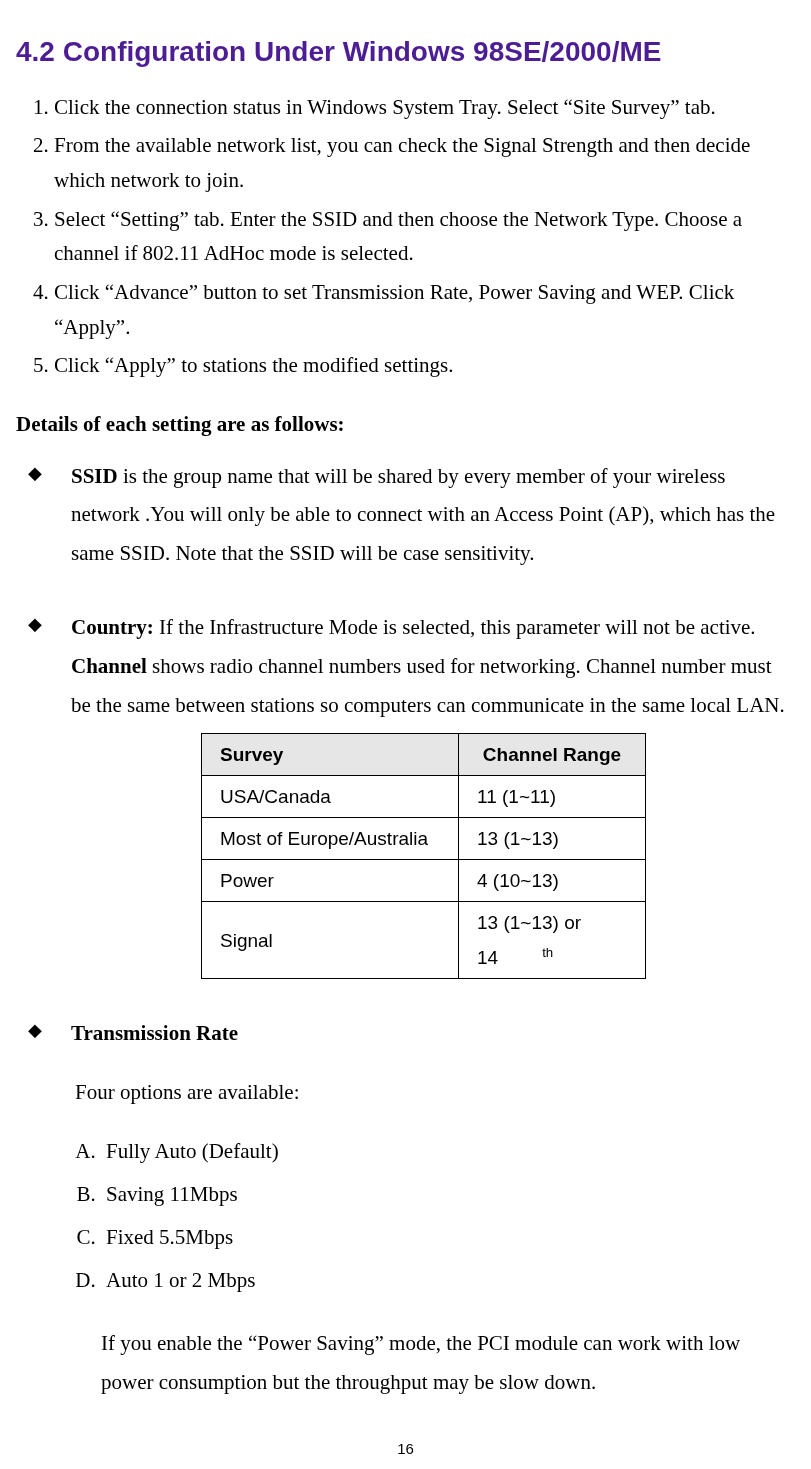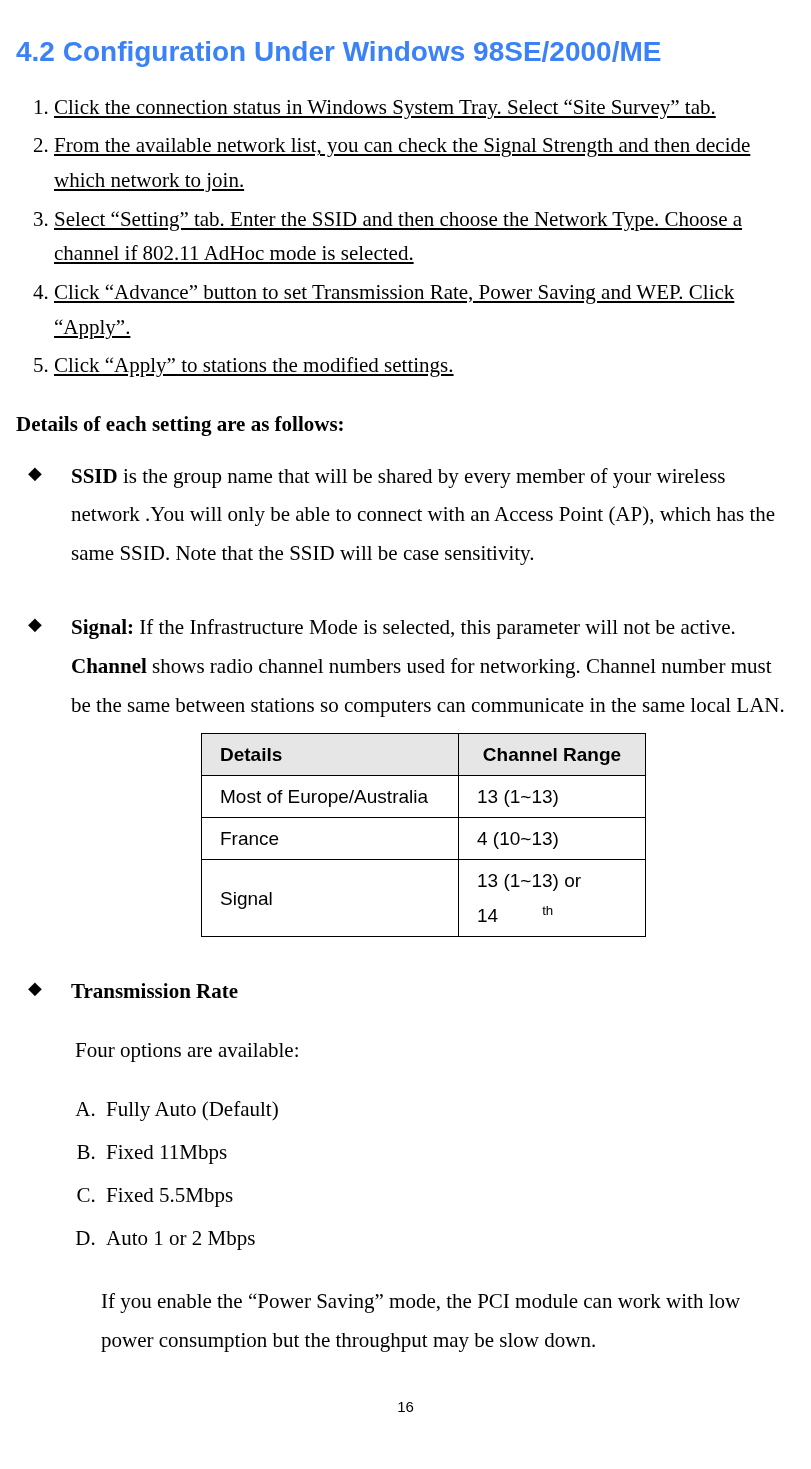--- a/index.html
+++ b/index.html
@@ -8,32 +8,31 @@
       line-height: 1.6;
       color: #000;
       background: #fff;
       margin: 0;
       padding: 30px 16px 20px 16px;
       max-width: 811px;
     }
     h2.section-heading {
       font-family: Arial, Helvetica, sans-serif;
       font-weight: bold;
-      color: #3b82f6;
+      color: #4c1d95;
       font-size: 28px;
       margin: 0 0 15px 0;
     }
     ol.numbered {
       margin: 0 0 25px 0;
       padding-left: 38px;
     }
     ol.numbered li {
       margin-bottom: 4px;
       line-height: 1.65;
-      text-decoration: underline;
     }
     .details-heading {
       font-weight: bold;
       margin: 25px 0 15px 0;
     }
     ul.diamond {
       list-style: none;
       margin: 0;
       padding: 0;
     }
@@ -122,50 +121,54 @@
 </ol>
 
 <p class="details-heading">Details of each setting are as follows:</p>
 
 <ul class="diamond">
   <li>
     <span class="bold">SSID</span><span> is the group name that will be shared by every member of your wireless network .You will only be able to connect with an Access Point (AP), which has the same SSID. Note that the SSID will be case sensitivity.</span>
   </li>
 
   <li>
-    <span class="bold">Signal:</span><span> If the Infrastructure Mode is selected, this parameter will not be active. </span><span class="bold">Channel</span><span> shows radio channel numbers used for networking. Channel number must be the same between stations so computers can communicate in the same local LAN.</span>
+    <span class="bold">Country:</span><span> If the Infrastructure Mode is selected, this parameter will not be active. </span><span class="bold">Channel</span><span> shows radio channel numbers used for networking. Channel number must be the same between stations so computers can communicate in the same local LAN.</span>
 
     <table class="channel-table">
       <tbody>
           <tr>
-        <th>Details</th>
+        <th>Survey</th>
         <th>Channel Range</th>
+      </tr>
+      <tr>
+        <td>USA/Canada</td>
+        <td><span>11 (1~11)</span><span class="sup"></span></td>
       </tr>
       <tr>
         <td>Most of Europe/Australia</td>
         <td><span>13 (1~13)</span><span class="sup"></span></td>
       </tr>
       <tr>
-        <td>France</td>
+        <td>Power</td>
         <td><span>4 (10~13)</span><span class="sup"></span></td>
       </tr>
       <tr>
         <td>Signal</td>
         <td><span>13 (1~13) or 14</span><span class="sup">th</span></td>
       </tr>
     </tbody>
       </table>
   </li>
 
   <li>
     <span class="bold">Transmission Rate</span>
     <p class="tx-intro">Four options are available:</p>
     <ol class="alpha">
       <li>Fully Auto (Default)</li>
-      <li>Fixed 11Mbps</li>
+      <li>Saving 11Mbps</li>
       <li>Fixed 5.5Mbps</li>
       <li>Auto 1 or 2 Mbps</li>
     </ol>
     <p class="tx-note">If you enable the “Power Saving” mode, the PCI module can work with low power consumption but the throughput may be slow down.</p>
   </li>
 </ul>
 
 <div class="page-number">16</div>
 
 </body></html>

